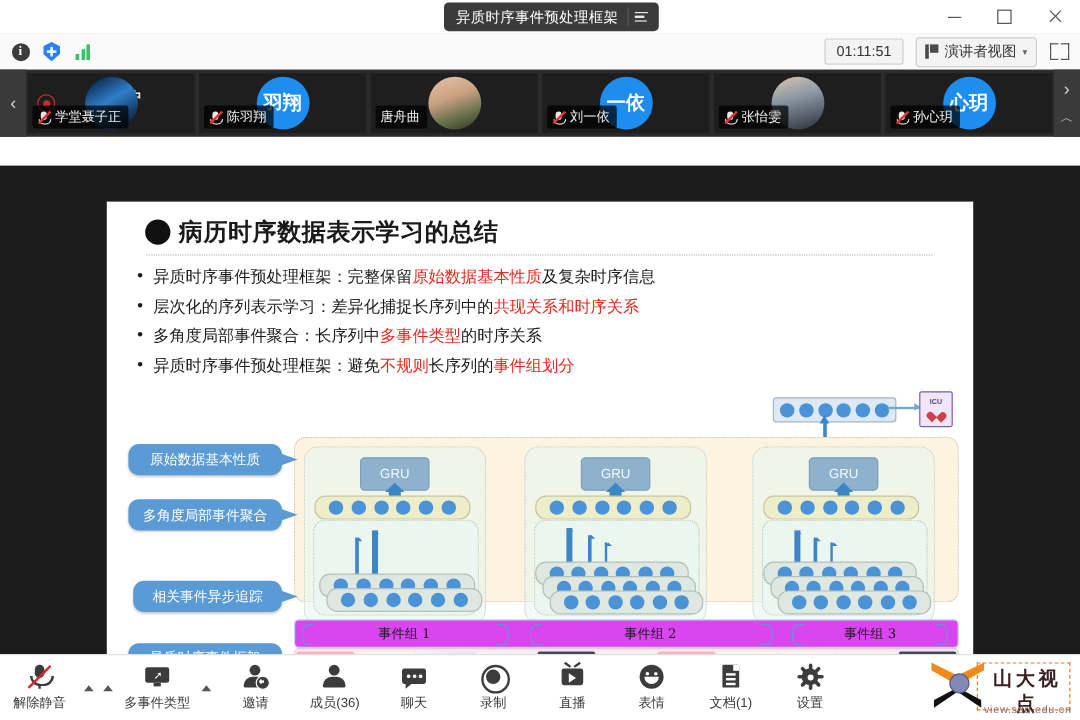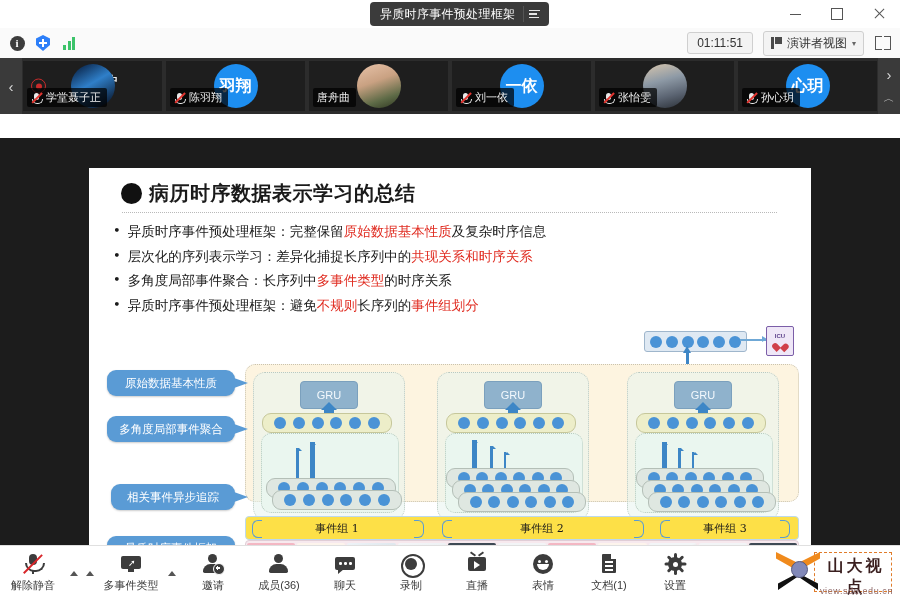--- a/index.html
+++ b/index.html
@@ -132,21 +132,21 @@
   .grpcol .uparr{position:absolute;left:50%;margin-left:-5px;top:36px;width:10px;height:11px;background:#3d86c6;}
   .grpcol .uparr:before{content:"";position:absolute;left:-3.5px;top:-7px;border-bottom:8px solid #3d86c6;border-left:8.5px solid transparent;border-right:8.5px solid transparent;}
   .innerbox{position:absolute;left:7px;top:48px;width:136px;height:90px;background:#eaf6ef;border:1.5px dotted #b4c9bd;border-radius:10px;}
   .rowtray{position:absolute;height:18px;background:#dfe7e1;border:1px solid #b4bfb7;border-radius:9px;
            display:flex;align-items:center;justify-content:space-evenly;padding:0 4px;}
   .rowtray i{width:12px;height:12px;border-radius:50%;background:#4a93d6;display:block;}
   .rowtray.amber{background:#edeec9;border-color:#c6c79a;}
   .flowarr{position:absolute;background:#3d86c6;}
   .flowarr:before{content:"";position:absolute;border-bottom-style:solid;border-bottom-color:#3d86c6;border-left:transparent solid;border-right:transparent solid;}
 
-  .groupbar{position:absolute;left:148px;top:152px;width:552px;height:22px;background:#fde047;border:1px solid #bcd9ec;border-radius:4px;}
+  .groupbar{position:absolute;left:148px;top:152px;width:552px;height:22px;background:#d946ef;border:1px solid #bcd9ec;border-radius:4px;}
   .gseg{position:absolute;top:0;height:22px;display:flex;align-items:center;justify-content:center;
         font-size:11px;color:#1a1a1a;font-family:"DejaVu Serif",serif;}
   .brace{position:absolute;top:3px;width:9px;height:16px;border:1.6px solid #5a9bd5;color:#5a9bd5;}
   .brace.l{border-right:0;border-radius:6px 0 0 6px;}
   .brace.r{border-left:0;border-radius:0 6px 6px 0;}
 
   .imgstrip{position:absolute;left:148px;top:176px;width:552px;height:52px;background:#f7e9ee;border:1px solid #e0cdd6;border-radius:4px;
             display:flex;align-items:center;overflow:hidden;}
   .imgcell{flex:1;height:48px;margin:0 1px;border-radius:2px;}
   .im-ecg{background:linear-gradient(180deg,#f3b8c4,#e68b9e);} 

